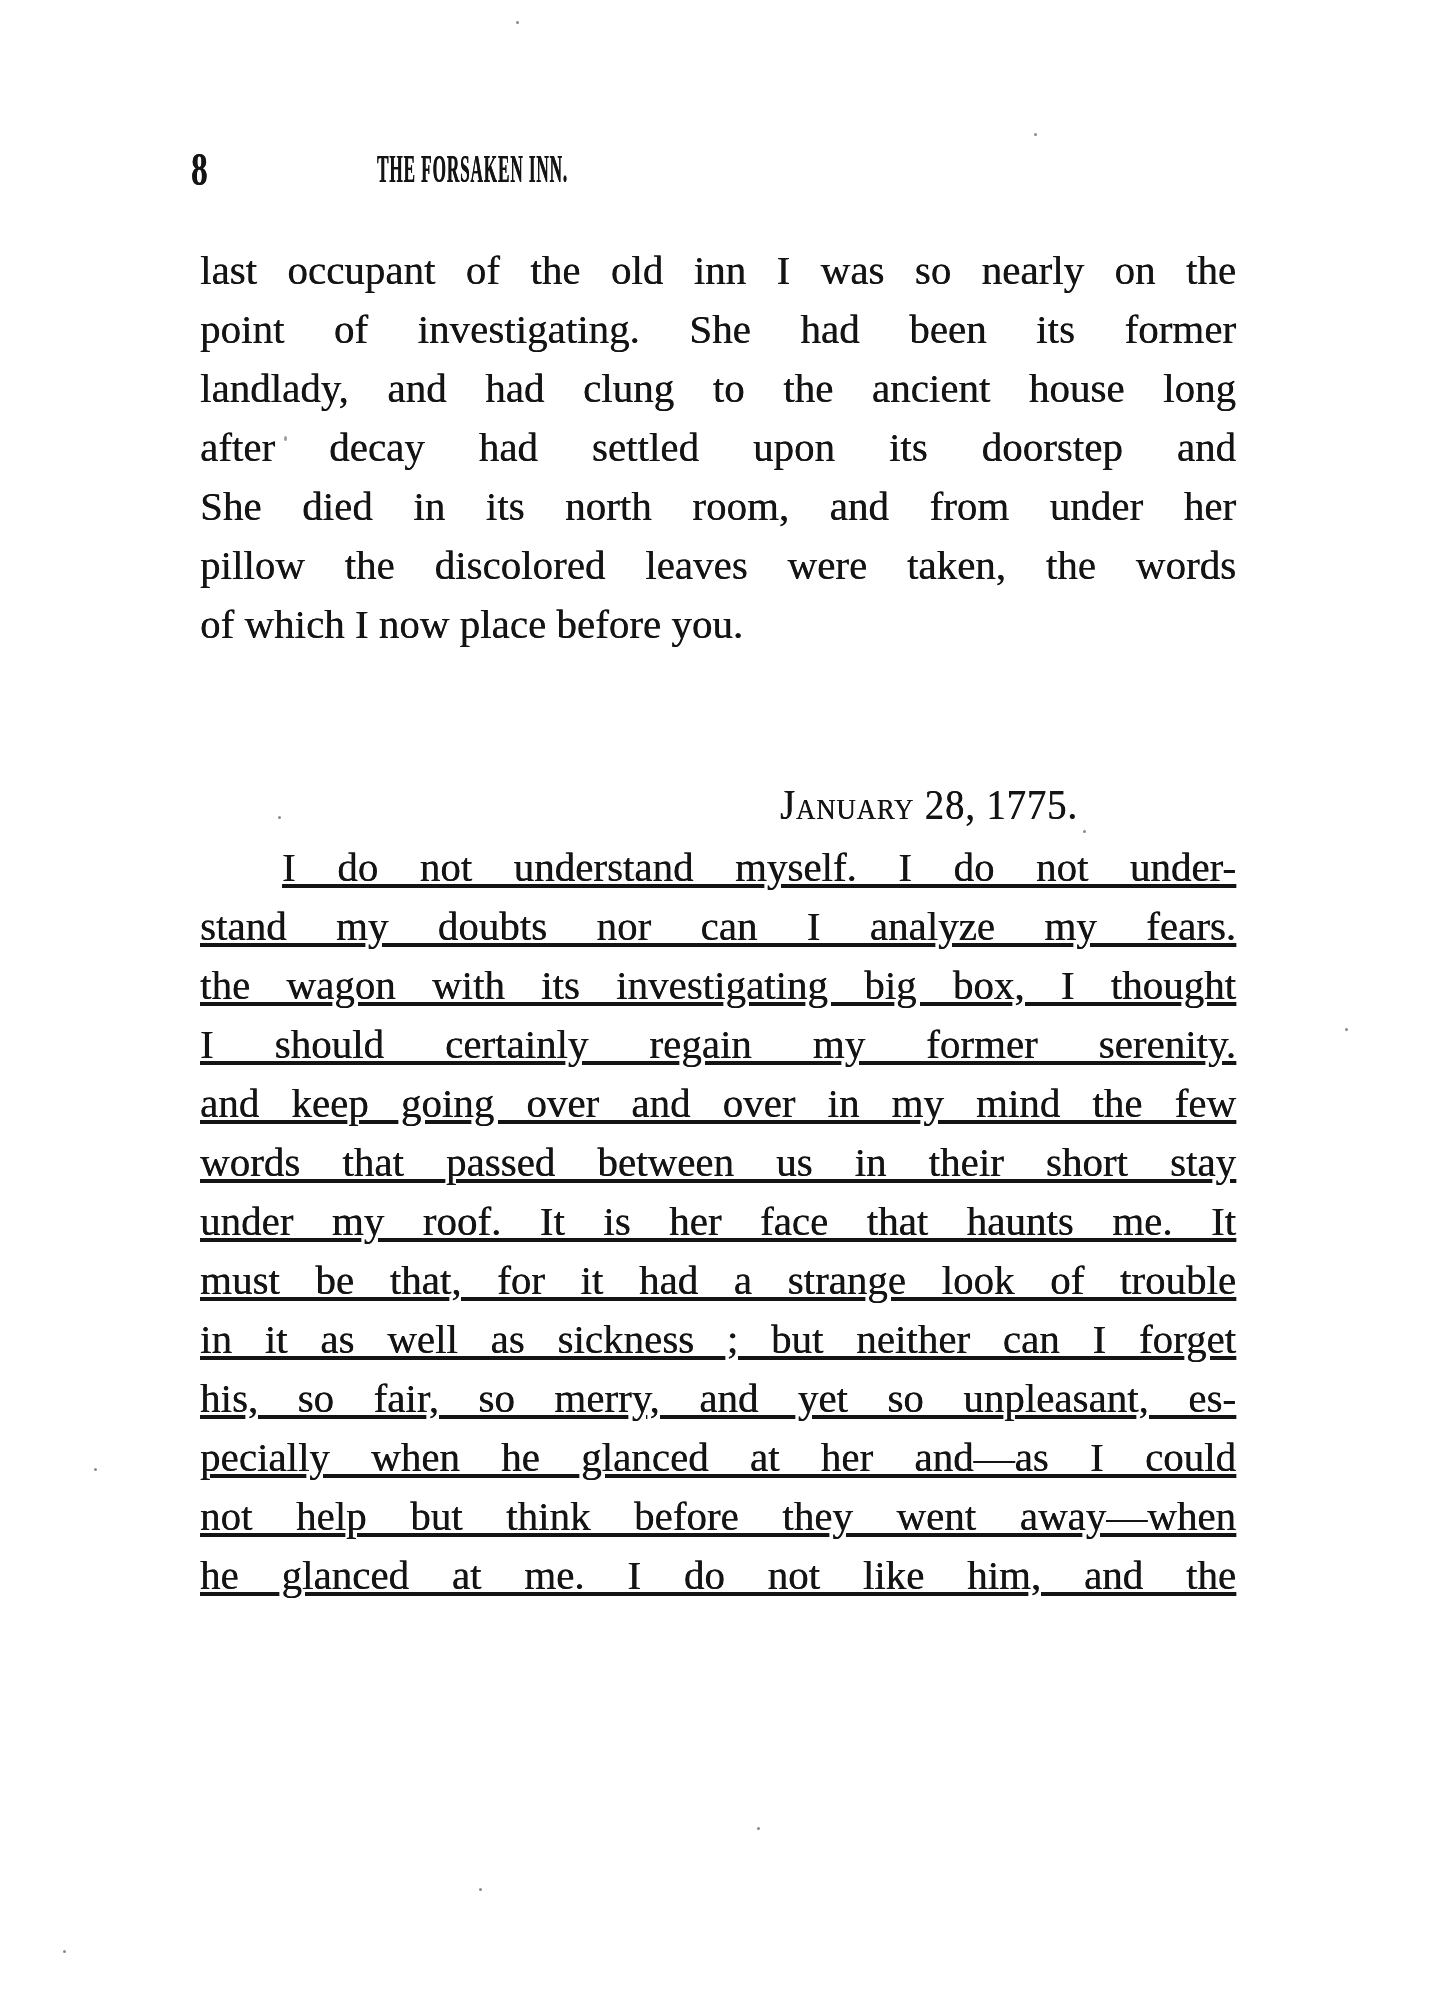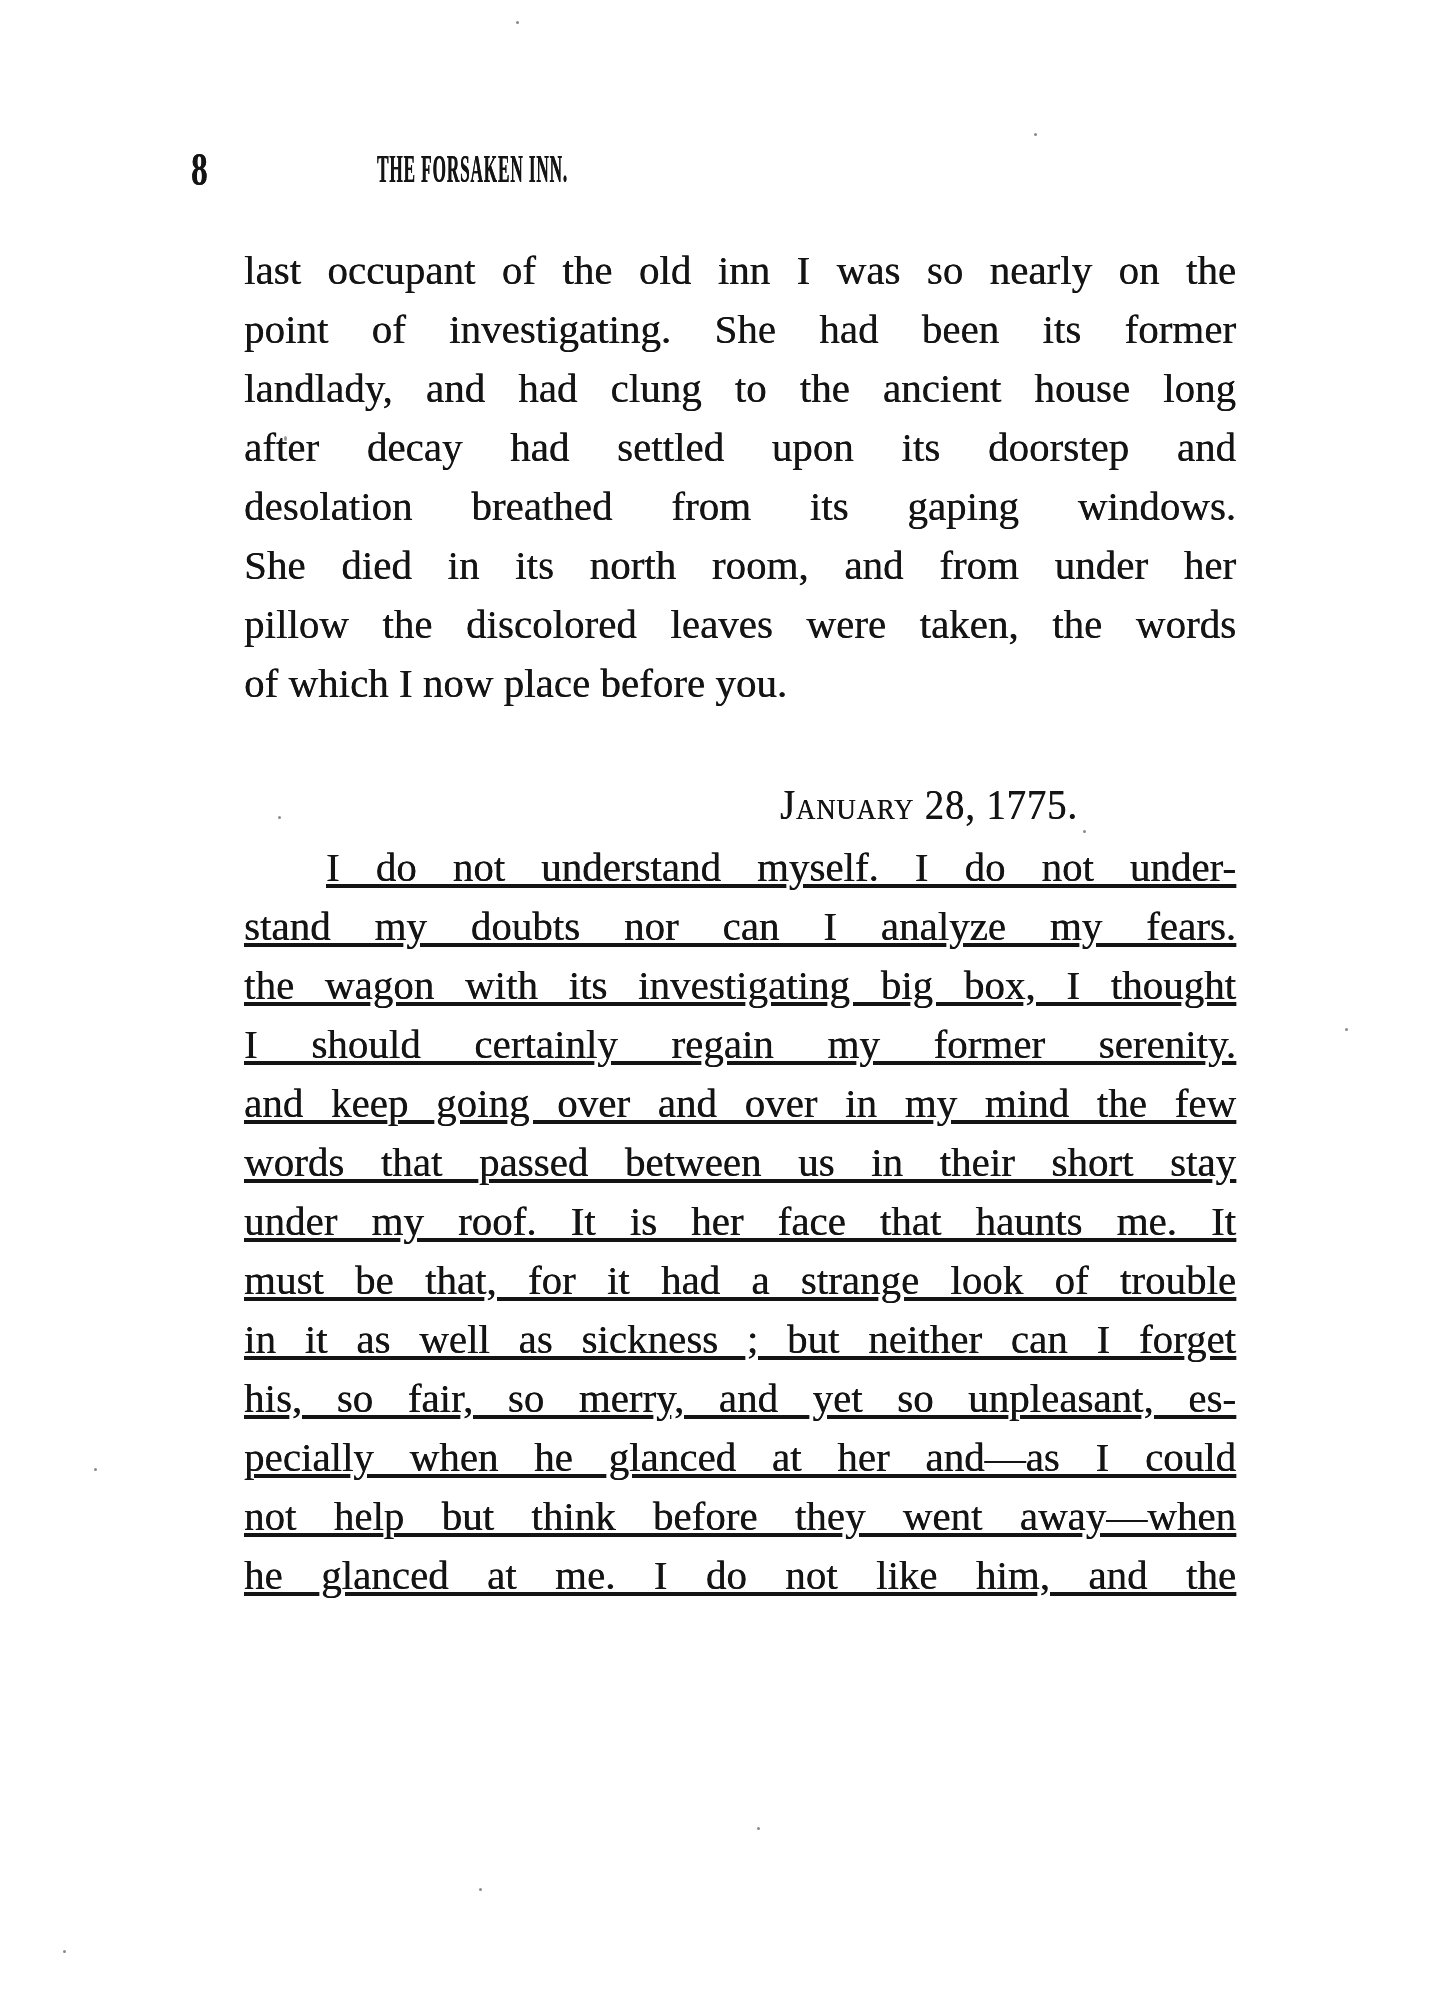--- a/index.html
+++ b/index.html
@@ -24,21 +24,21 @@
     transform:scaleX(0.43);transform-origin:left top;
     text-shadow:0.5px 0 0 currentColor;
   }
   .para{
     position:absolute;left:200px;width:1036px;
     font-size:41px;line-height:59px;
     text-shadow:0.35px 0 0 currentColor;
   }
   .para-1{top:241px;}
   .para-2{top:838px;text-decoration:underline;}
-  .line{text-align:justify;text-align-last:justify;margin-left:44px;}
+  .line{text-align:justify;text-align-last:justify;}
   .line.flush{text-align:right;text-align-last:left;}
   .line.indent{text-indent:82px;}
   .date-heading{
     position:absolute;left:780px;top:783px;
     font-size:42px;line-height:44px;
     font-variant:small-caps;letter-spacing:1px;white-space:nowrap;
     transform:scaleX(0.92);transform-origin:left top;
     text-shadow:0.4px 0 0 currentColor;
   }
   .speck{position:absolute;width:4px;height:4px;border-radius:50%;background:#8a8a8a;}
@@ -59,21 +59,20 @@
 
 <div class="page">
   <div class="page-number">8</div>
   <div class="running-head">THE FORSAKEN INN.</div>
 
   <div class="para para-1">
       <div class="line">last occupant of the old inn I was so nearly on the</div>
       <div class="line">point of investigating. She had been its former</div>
       <div class="line">landlady, and had clung to the ancient house long</div>
       <div class="line">after decay had settled upon its doorstep and</div>
-      <div class="line">desolation breathed from its gaping windows.</div>
       <div class="line">She died in its north room, and from under her</div>
       <div class="line">pillow the discolored leaves were taken, the words</div>
       <div class="line flush">of which I now place before you.</div>
     </div>
 
   <div class="date-heading">January 28, 1775.</div>
 
   <div class="para para-2">
       <div class="line indent">I do not understand myself. I do not under-</div>
       <div class="line">stand my doubts nor can I analyze my fears.</div>

